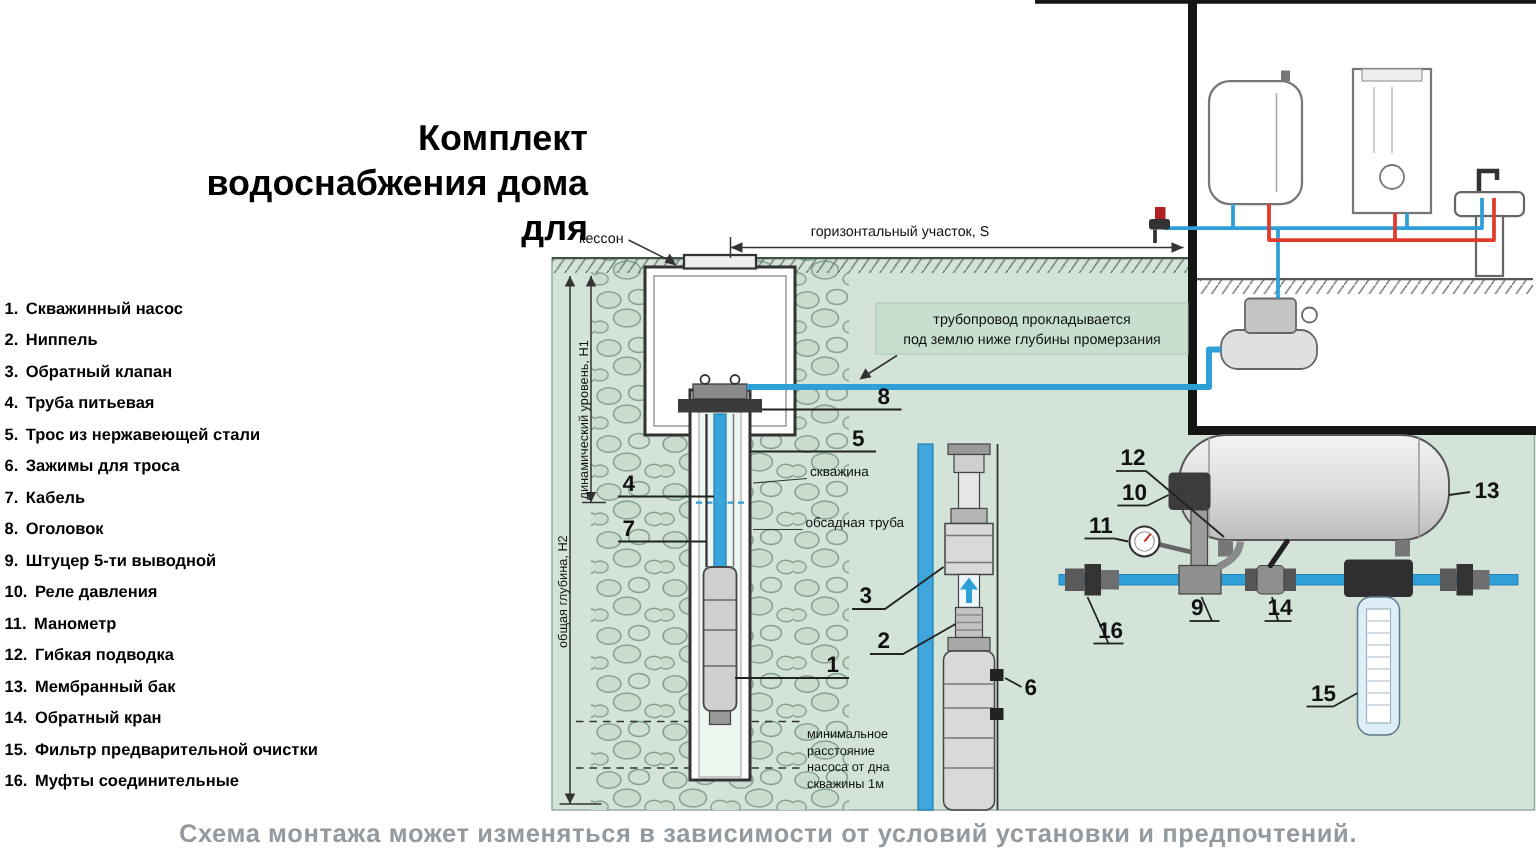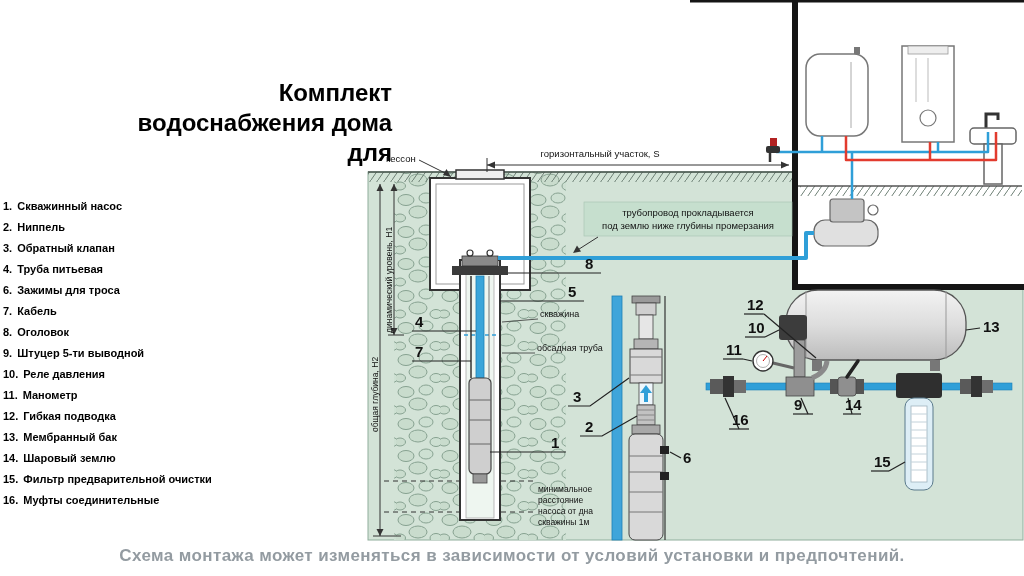--- a/index.html
+++ b/index.html
@@ -24,29 +24,30 @@
   <div>Комплект</div>
   <div>водоснабжения дома</div>
   <div>для</div>
 </div>
 
 <div class="abs parts">
   <div class="part"><span class="pn">1.</span><span>Скважинный насос</span></div>
   <div class="part"><span class="pn">2.</span><span>Ниппель</span></div>
   <div class="part"><span class="pn">3.</span><span>Обратный клапан</span></div>
   <div class="part"><span class="pn">4.</span><span>Труба питьевая</span></div>
+  <div class="part"><span class="pn">5.</span><span>Трос из нержавеющей стали</span></div>
   <div class="part"><span class="pn">6.</span><span>Зажимы для троса</span></div>
   <div class="part"><span class="pn">7.</span><span>Кабель</span></div>
   <div class="part"><span class="pn">8.</span><span>Оголовок</span></div>
   <div class="part"><span class="pn">9.</span><span>Штуцер 5-ти выводной</span></div>
   <div class="part"><span class="pn">10.</span><span>Реле давления</span></div>
   <div class="part"><span class="pn">11.</span><span>Манометр</span></div>
   <div class="part"><span class="pn">12.</span><span>Гибкая подводка</span></div>
   <div class="part"><span class="pn">13.</span><span>Мембранный бак</span></div>
-  <div class="part"><span class="pn">14.</span><span>Шаровый землю</span></div>
+  <div class="part"><span class="pn">14.</span><span>Обратный кран</span></div>
   <div class="part"><span class="pn">15.</span><span>Фильтр предварительной очистки</span></div>
   <div class="part"><span class="pn">16.</span><span>Муфты соединительные</span></div>
 </div>
 
 <div class="abs footer">Схема монтажа может изменяться в зависимости от условий установки и предпочтений.</div>
 
 <svg width="1024" height="576" viewBox="0 0 1024 576">
   <defs>
     <pattern id="stones" width="44" height="32" patternUnits="userSpaceOnUse">
       <ellipse cx="10" cy="8" rx="8" ry="5.5" fill="#c9dccd" stroke="#86a190" stroke-width="1"></ellipse>

